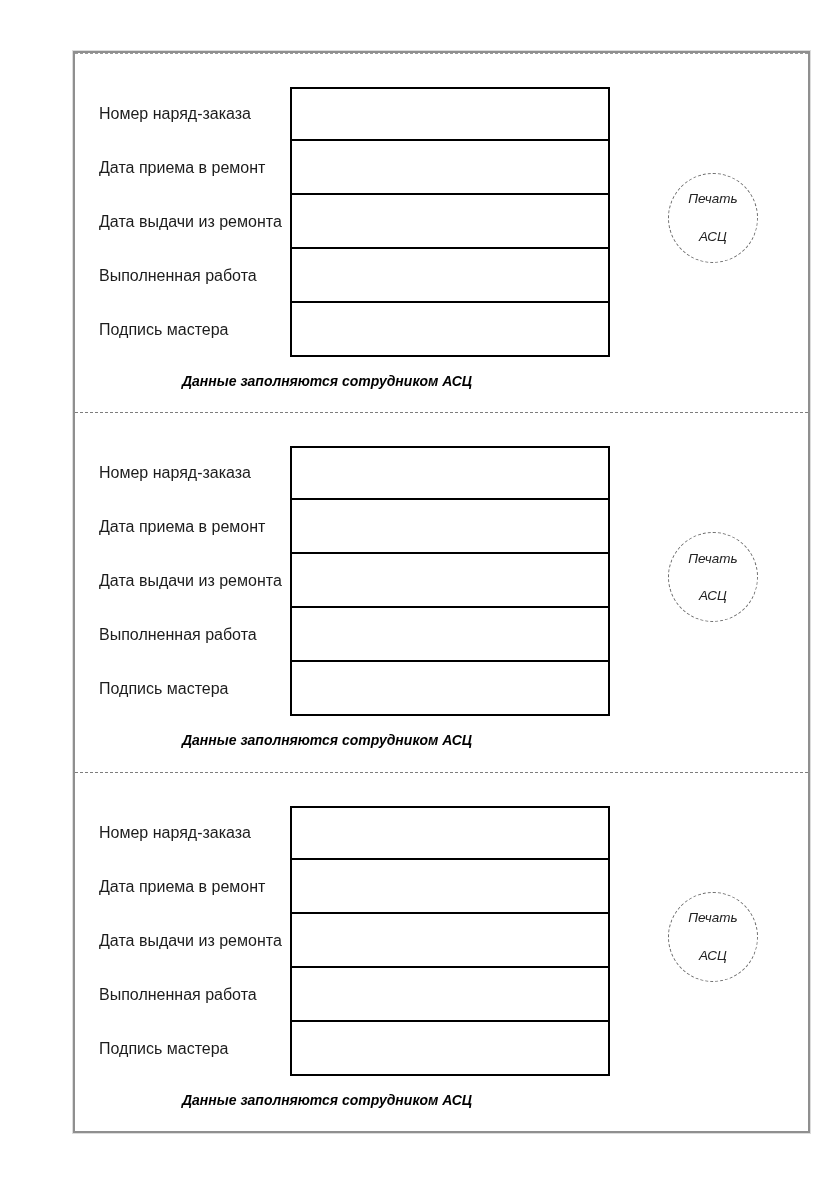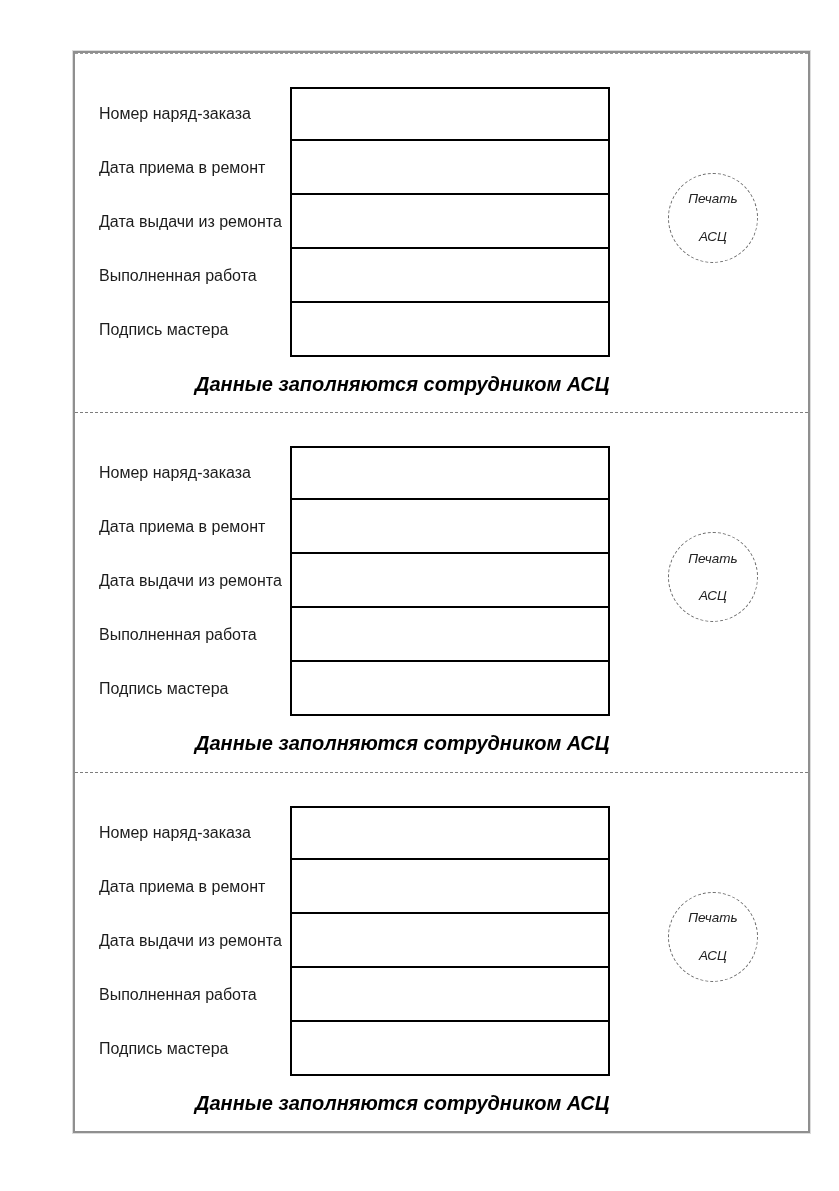--- a/index.html
+++ b/index.html
@@ -57,24 +57,24 @@
   .field-box {
     box-sizing: border-box;
     border: 2px solid #000000;
     border-top: none;
     background: #ffffff;
   }
   .field-box.first-row {
     border-top: 2px solid #000000;
   }
   .caption {
-    margin: 16px 0 0 120px;
+    margin: 16px 0 0 92px;
     width: 320px;
     text-align: center;
-    font-size: 20px;
+    font-size: 14px;
     font-weight: bold;
     font-style: italic;
     color: #000000;
     white-space: nowrap;
   }
   .stamp {
     position: absolute;
     left: 593px;
     top: 119px;
     width: 90px;

